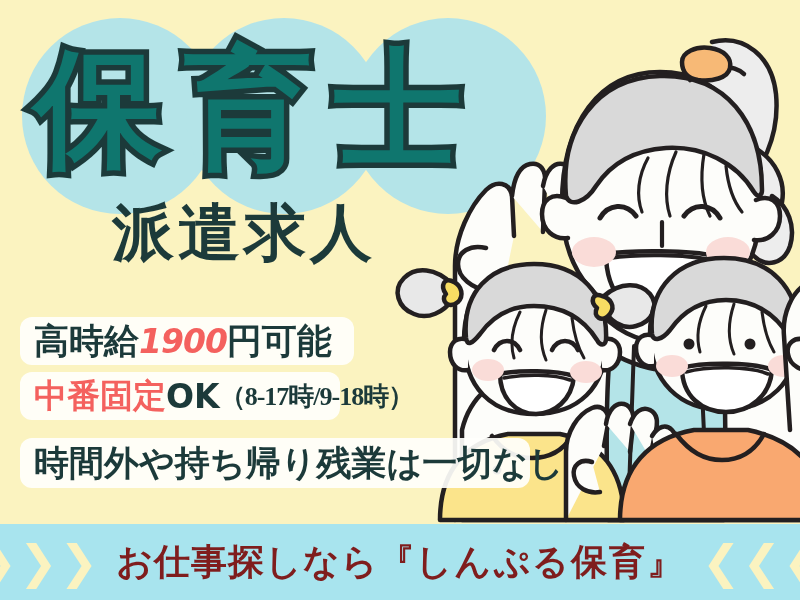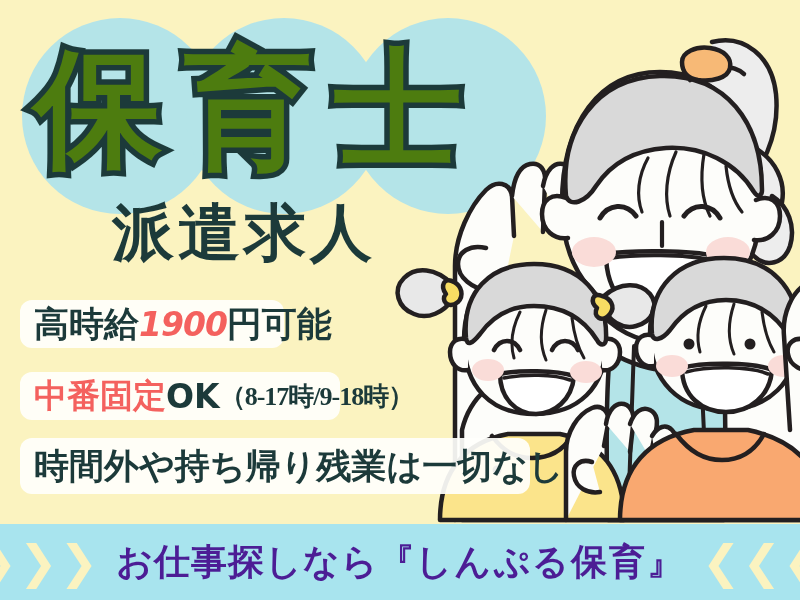--- a/index.html
+++ b/index.html
@@ -48,21 +48,21 @@
   .headline {
     position: absolute;
     left: 34px;
     top: 34px;
     width: 520px;
     height: 150px;
     font-size: 128px;
     line-height: 150px;
     letter-spacing: 22px;
     font-weight: 700;
-    color: #4d7c0f;
+    color: #0f766e;
     white-space: nowrap;
     -webkit-text-stroke: 11px #1c3a3a;
     paint-order: stroke fill;
     font-family: "DejaVu Sans", "Liberation Sans", sans-serif;
   }
 
   .subhead {
     position: absolute;
     left: 112px;
     top: 196px;
@@ -84,27 +84,27 @@
     align-items: center;
     padding: 0 14px;
     box-sizing: border-box;
     white-space: nowrap;
     font-weight: 700;
     color: #1c3a3a;
   }
   .pill .txt { display: inline-block; }
   .pill .accent { color: #f4615e; }
 
-  .pill-1 { top: 300px; width: 264px; height: 48px; font-size: 35px; }
+  .pill-1 { top: 317px; width: 334px; height: 48px; font-size: 35px; }
   .pill-1 .num { color: #f4615e; font-size: 33px; letter-spacing: -1px; font-style: italic; }
 
   .pill-2 { top: 372px; width: 320px; height: 48px; font-size: 33px; }
   .pill-2 .small { font-size: 26px; letter-spacing: -1px; font-family: Liberation Serif, serif; }
 
-  .pill-3 { top: 438px; width: 510px; height: 56px; font-size: 35px; }
+  .pill-3 { top: 438px; width: 510px; height: 50px; font-size: 35px; }
 
   
   .bottom-bar {
     position: absolute;
     left: 0;
     bottom: 0;
     width: 800px;
     height: 76px;
     background: #a8e4ee;
     display: flex;
@@ -118,21 +118,21 @@
     line-height: 1;
   }
   .chev {
     font-size: 46px;
     font-weight: 700;
     color: #fbf3c0;
   }
   .bar-text {
     font-size: 36px;
     font-weight: 700;
-    color: #4c1d95;
+    color: #7f1d1d;
     letter-spacing: 1px;
     white-space: nowrap;
   }
   .bar-text .brand { letter-spacing: 2px; }
 </style>
 </head>
 <body>
 
 <div id="banner">
 

